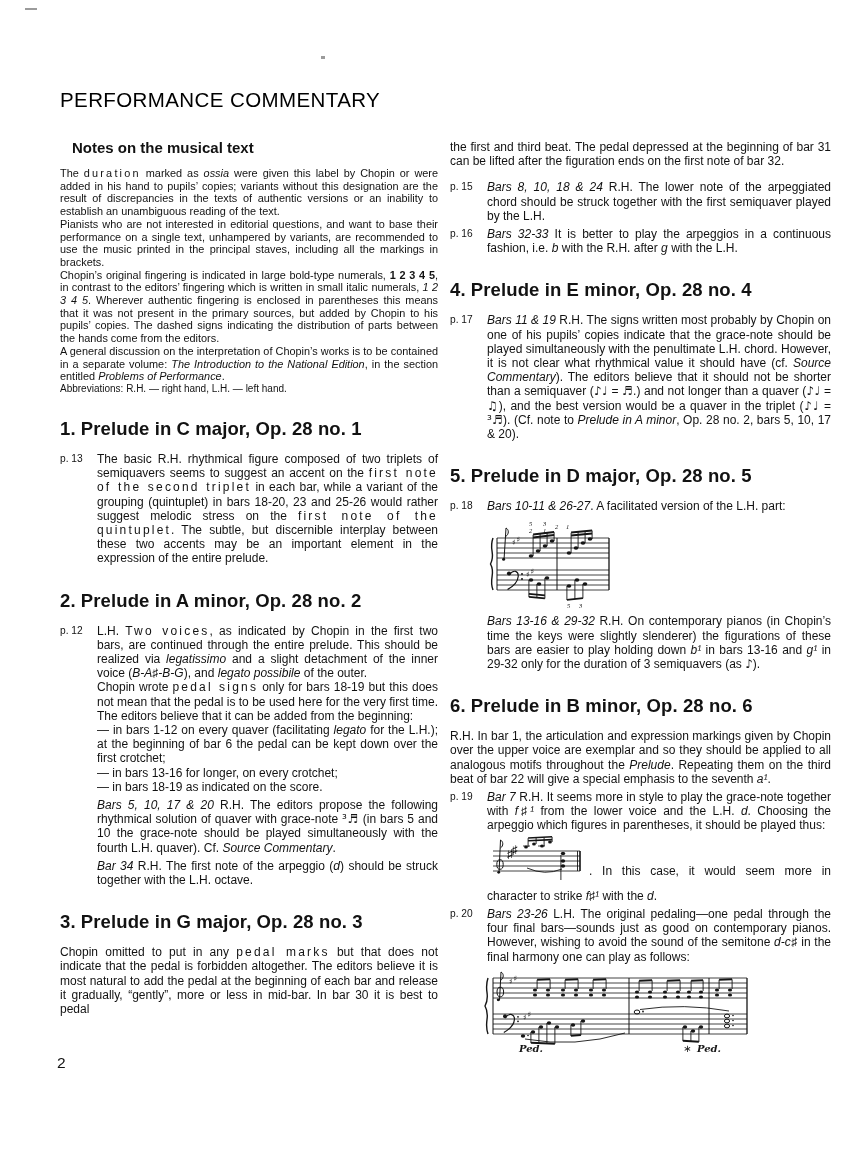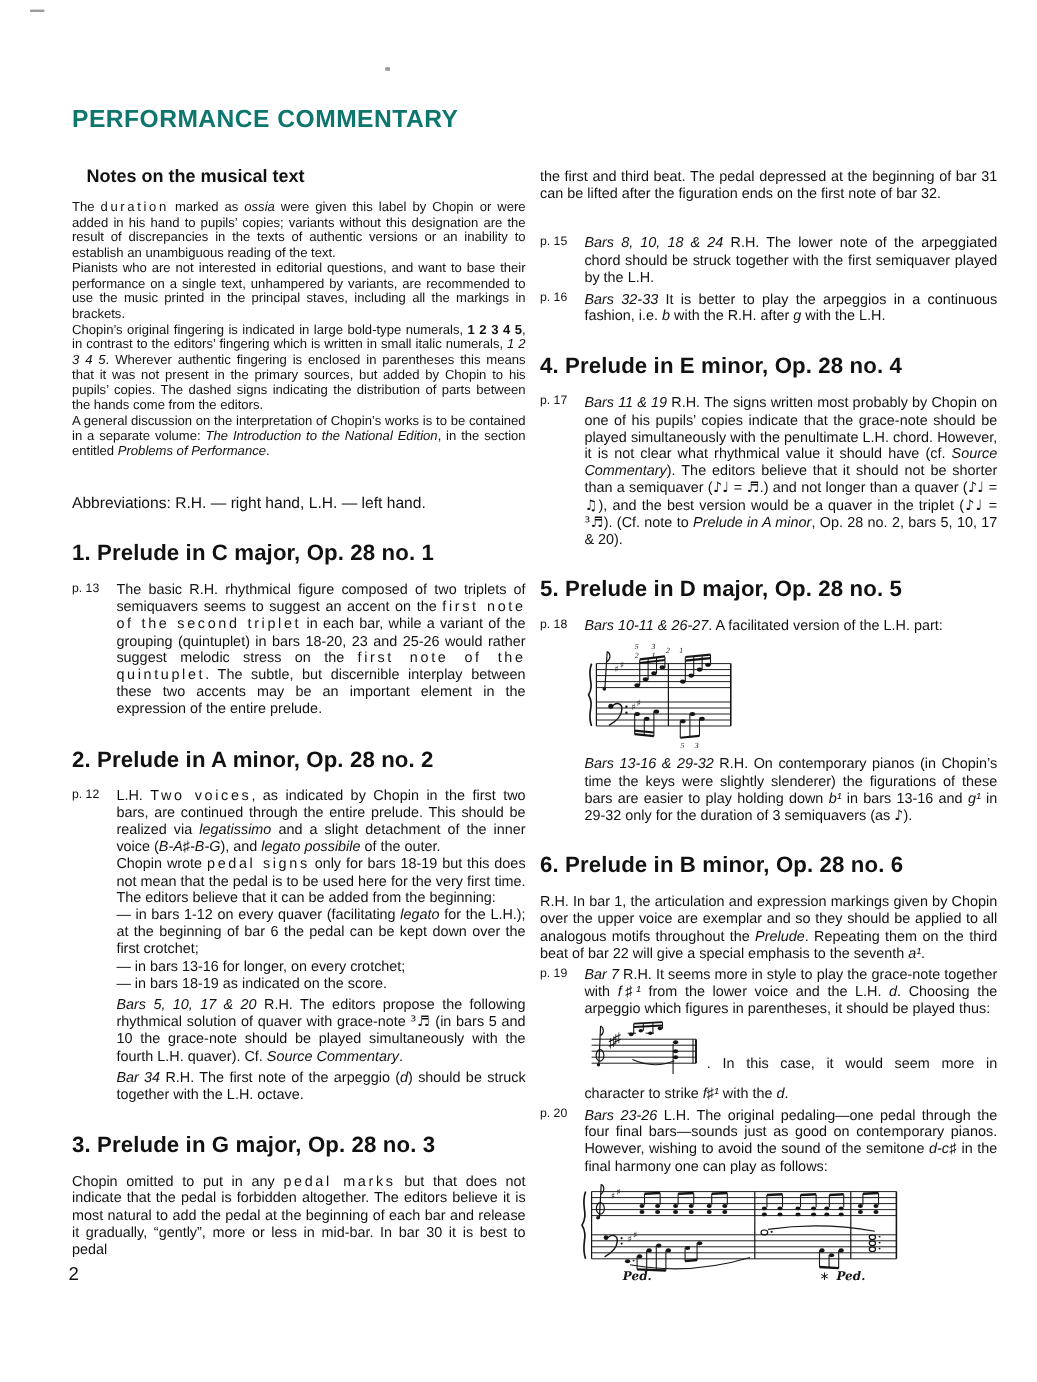--- a/index.html
+++ b/index.html
@@ -9,35 +9,35 @@
     overflow:hidden;
   }
   .artifact { position:absolute; background:#9b9b9b; }
   .a1 { left:25px; top:8px; width:12px; height:2px; }
   .a2 { left:321px; top:56px; width:4px; height:3px; }
 
   .col { position:absolute; }
   .leftcol  { left:60px;  top:88px;  width:378px; }
   .rightcol { left:450px; top:140px; width:381px; }
 
-  h1 { font-size:20.5px; font-weight:700; letter-spacing:0.4px; margin:0 0 27px 0; color:#0f766e; }
+  h1 { font-size:20.5px; font-weight:400; letter-spacing:0.4px; margin:0 0 27px 0; color:#000000; }
   h2 { font-size:15px; font-weight:700; margin:0 0 11px 12px; }
   h3 { font-size:18.5px; font-weight:700; margin:24px 0 12px 0; letter-spacing:0.1px; }
 
   p { margin:0; }
   .ip   { font-size:10.9px; line-height:12.7px; }
   .body { font-size:12px; line-height:14.2px; }
   .just { text-align:justify; }
-  .abbrev { font-size:13px; margin-top:28px; }
+  .abbrev { font-size:10px; margin-top:0; }
 
   .pnote { display:flex; align-items:flex-start; }
   .plabel { flex:0 0 37px; width:37px; font-size:10.2px; padding-top:1px; }
   .ptext { flex:1; min-width:0; }
   .gap  { margin-top:4px; }
-  .gap2 { margin-top:27px; }
+  .gap2 { margin-top:12px; }
 
   .it  { font-style:italic; }
   .bd  { font-weight:700; }
   .sp  { letter-spacing:2.2px; }
   .mus { font-family:"DejaVu Sans",sans-serif; }
 
   .pageno { position:absolute; left:57px; top:1054px; font-size:15.5px; }
 
   .score { display:block; margin:5px 0 4px 0; }
   .score1 { margin-left:-2px; }

